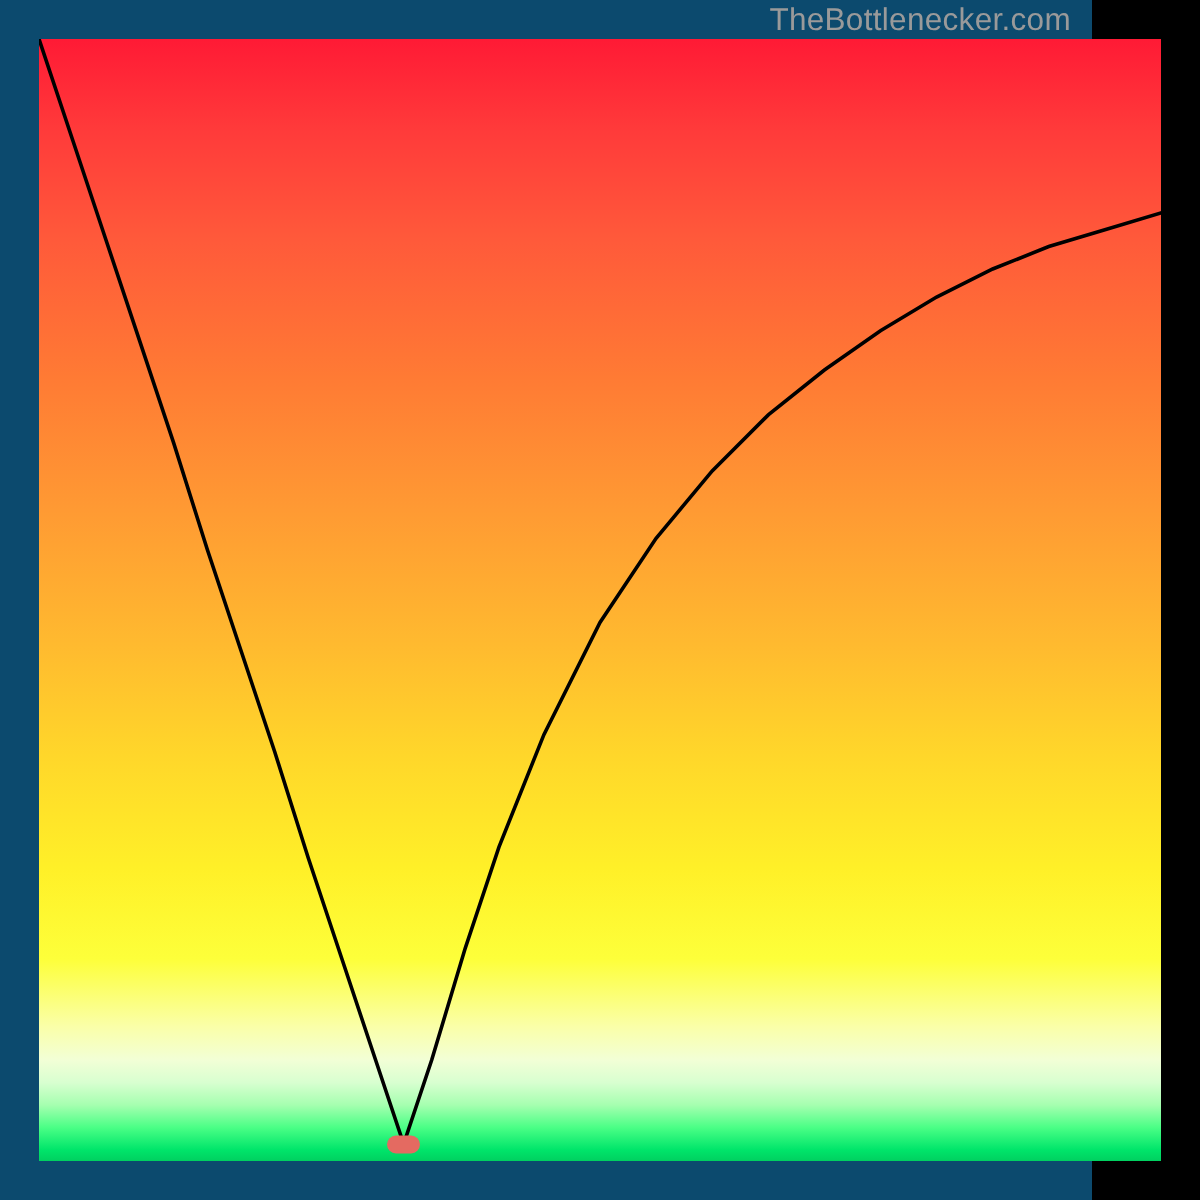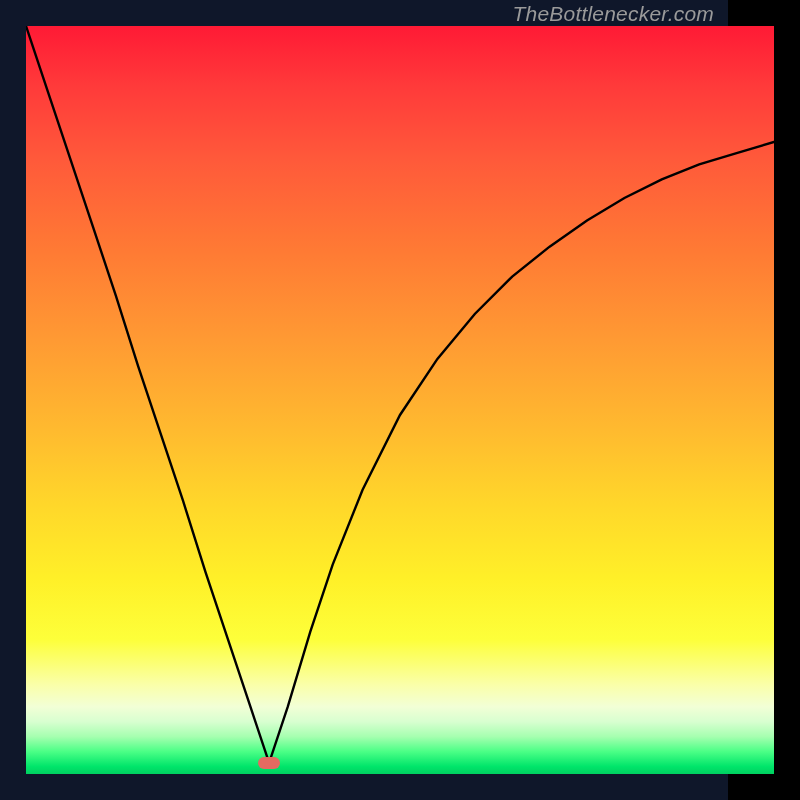--- a/index.html
+++ b/index.html
@@ -10,22 +10,21 @@
     overflow: hidden;
     background: #000;
     font-family: Arial, Helvetica, sans-serif;
   }
   .frame {
     position: absolute;
     top: 0;
     left: 0;
     width: 728px;
     height: 800px;
-    background: #0f172a;
-    font-style: italic;
+    background: #0c4a6e;
   }
   .plot {
     position: absolute;
     top: 26px;
     left: 26px;
     width: 748px;
     height: 748px;
     background: linear-gradient(to bottom,
       #ff1a35 0%,
       #ff3a3a 8%,

